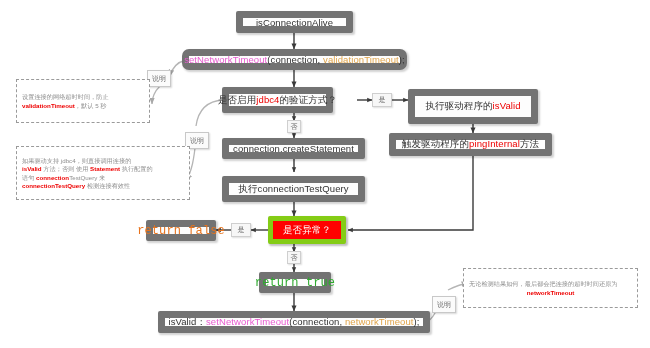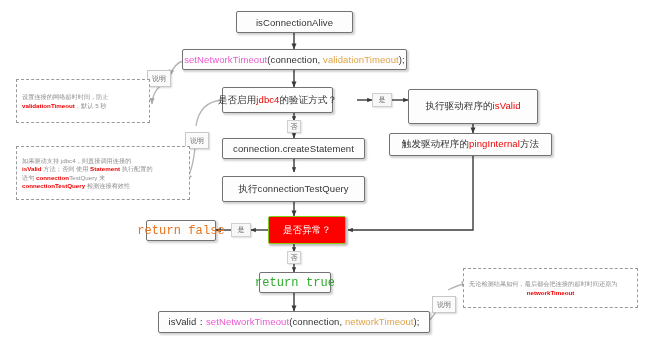--- a/index.html
+++ b/index.html
@@ -1,32 +1,32 @@
 <!DOCTYPE html>
 <html><head>
 <meta charset="utf-8">
 <style>
   html,body{margin:0;padding:0;background:#ffffff;}
   body{width:650px;height:348px;position:relative;overflow:hidden;
        font-family:"Liberation Sans","DejaVu Sans",sans-serif;}
   #canvas{position:absolute;left:0;top:0;width:650px;height:348px;}
 
   .node{position:absolute;box-sizing:border-box;background:#fdfdfd;
-        border:1px solid #737373;border-radius:2px;
+        border:7px solid #737373;border-radius:2px;
         display:flex;align-items:center;justify-content:center;
         font-size:9.5px;color:#333333;white-space:nowrap;
         box-shadow:1.5px 1.5px 2px rgba(0,0,0,0.18);letter-spacing:.1px;}
 
   .node .mag{color:#e85ad0;}
   .node .org{color:#e0a44a;}
   .node .red{color:#ee0000;}
   .node .grn{color:#2faa2f;}
   .node .orgtxt{color:#e8731c;}
 
-  .decision-red{background:#ff0000;border:1px solid #84cc16;color:#ffffff;
+  .decision-red{background:#ff0000;border:5px solid #84cc16;color:#ffffff;
                 box-shadow:1.5px 1.5px 2px rgba(0,0,0,0.25);}
 
   .mono{font-family:"Liberation Mono","DejaVu Sans Mono",monospace;
         font-weight:normal;font-size:12px;}
 
   .annot{position:absolute;box-sizing:border-box;
          border:1.6px dashed #9a9a9a;background:#ffffff;
          padding:4px 5px;display:flex;flex-direction:column;
          justify-content:center;gap:1px;}
   .annot .ln{font-size:6.2px;line-height:7.4px;color:#8d8d8d;
@@ -95,21 +95,21 @@
     <path d="M196,140 C194,158 192,172 186,180" marker-end="url(#ahg)"></path>
     <path d="M420,325 C432,322 436,312 439,304" marker-end="url(#ahg)"></path>
     <path d="M448,290 C456,286 462,284 468,283" marker-end="url(#ahg)"></path>
   </g>
 </svg>
 
 <div class="node" style="left:236px;top:11px;width:117px;height:22px;">
   <span>isConnectionAlive</span>
 </div>
 
-<div class="node" style="left:182px;top:49px;width:225px;height:21px;">
+<div class="node" style="left:182px;top:49px;width:225px;height:21px;border-radius:7px;">
   <span>
     <span class="mag">setNetworkTimeout</span><span>(connection, </span><span class="org">validationTimeout</span><span>);</span>
   </span>
 </div>
 
 <div class="node" style="left:222px;top:87px;width:111px;height:26px;">
   <span>
     <span>是否启用</span><span class="red">jdbc4</span><span>的验证方式？</span>
   </span>
 </div>

